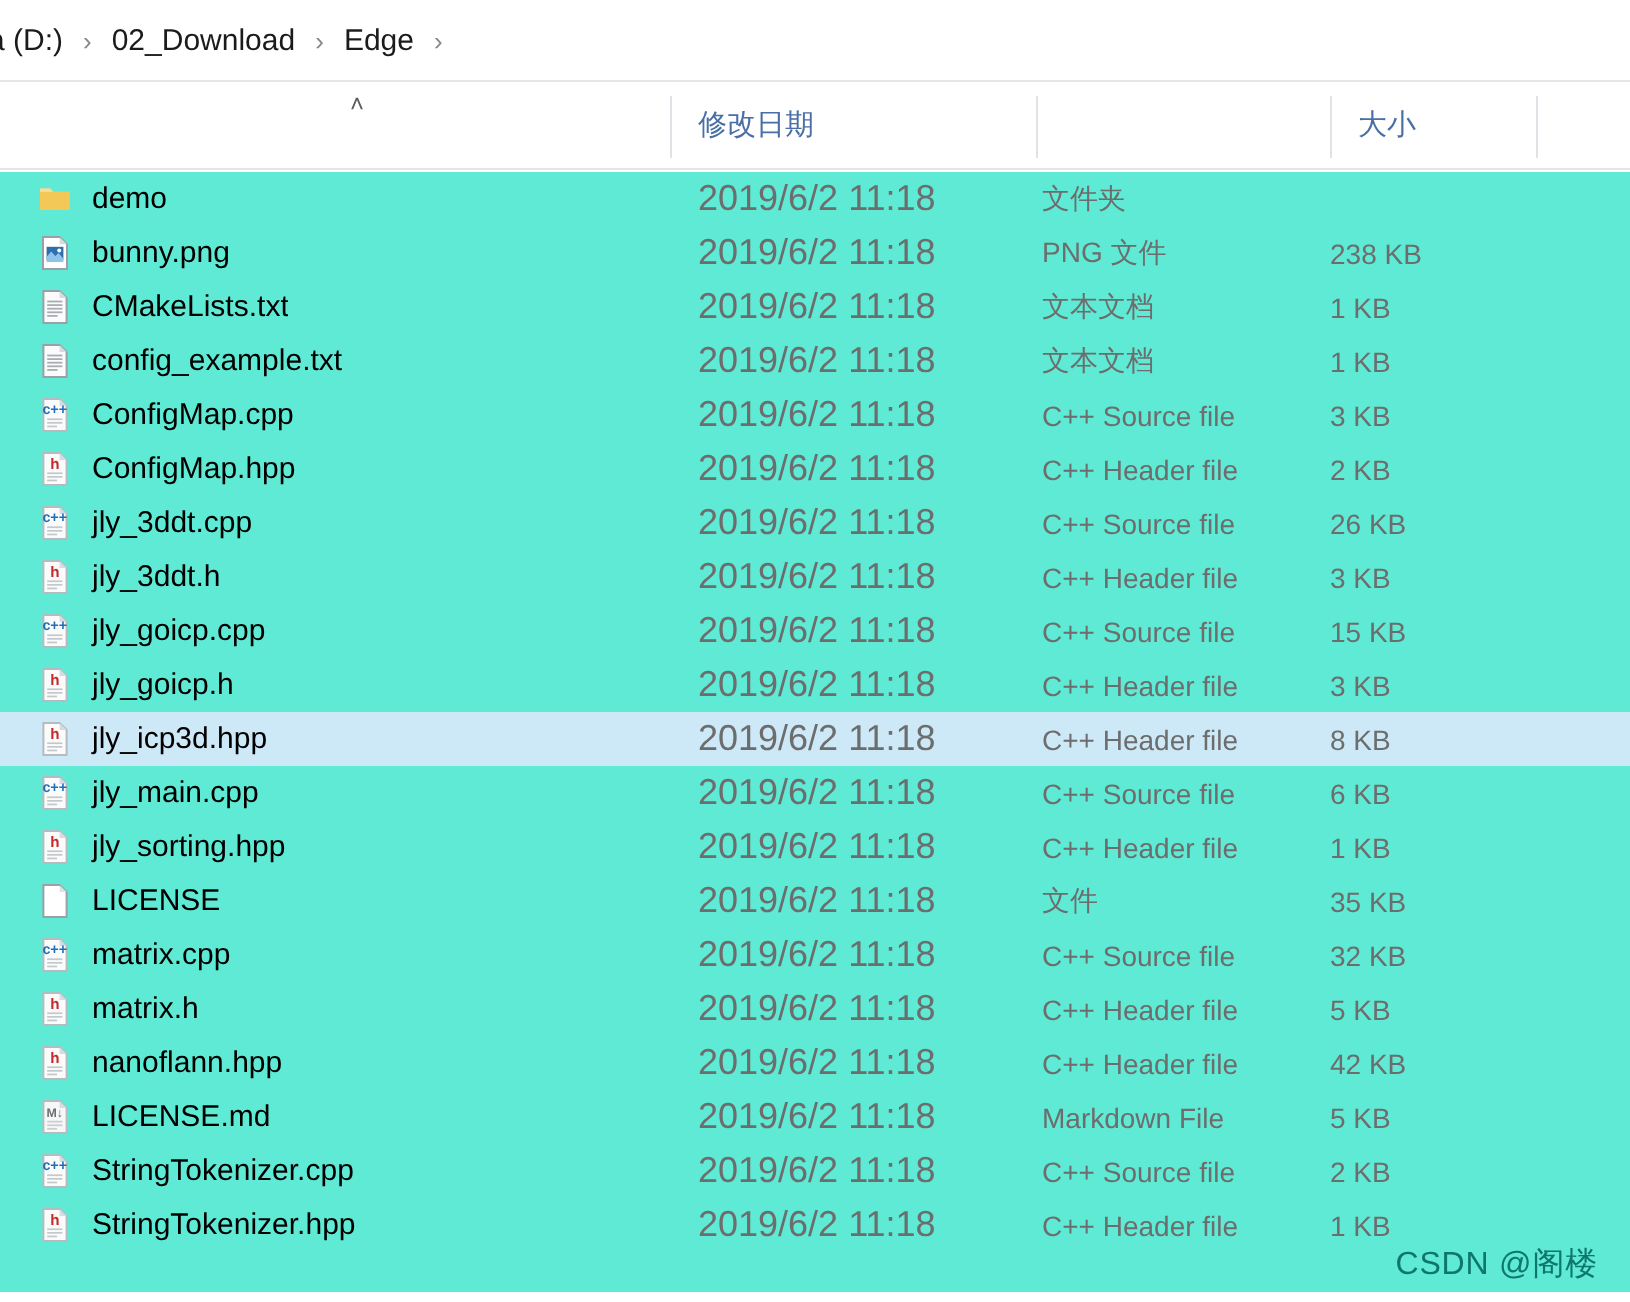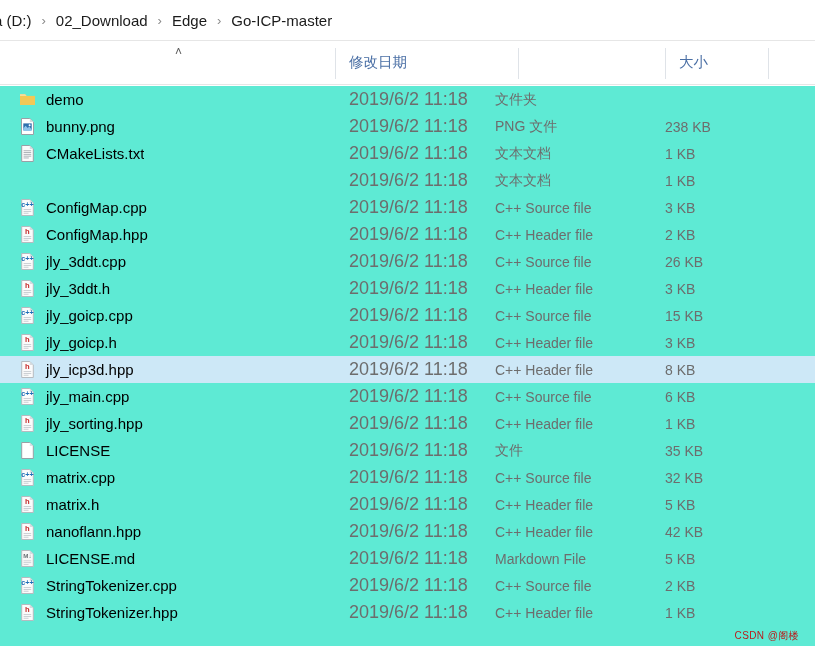--- a/index.html
+++ b/index.html
@@ -117,21 +117,21 @@
   }
   .cell-date {
     position: absolute;
     left: 349px;
     font-size: 18px;
     color: #6d6d6d;
     white-space: nowrap;
   }
   .cell-type {
     position: absolute;
-    left: 495px;
+    left: 521px;
     font-size: 14px;
     color: #6d6d6d;
     white-space: nowrap;
   }
   .cell-size {
     position: absolute;
     left: 665px;
     width: 93px;
     font-size: 14px;
     color: #6d6d6d;
@@ -146,40 +146,39 @@
     justify-content: center;
     flex: 0 0 19px;
   }
   .icon svg { display: block; }
 
   
   .watermark {
     position: absolute;
     right: 16px;
     bottom: 8px;
-    font-size: 10px;
-    color: #b91c1c;
+    font-size: 16px;
+    color: #0f766e;
     letter-spacing: 0.4px;
     user-select: none;
     white-space: nowrap;
   }
 </style>
 </head>
 <body>
 
 <div id="app">
 
   <div class="addressbar" id="breadcrumb">
       <span class="crumb first">a (D:)</span>
       <span class="crumb-sep">›</span>
       <span class="crumb">02_Download</span>
       <span class="crumb-sep">›</span>
       <span class="crumb">Edge</span>
       <span class="crumb-sep">›</span>
-      <span class="crumb">Go-ICP-master</span>
     </div>
 
   <div class="colheader">
     <div class="colheader-inner">
       <div class="sort-caret" style="left:175px;">˄</div>
       <div class="col-div" style="left:335px;"></div>
       <div class="col" style="left:335px; width:183px;">修改日期</div>
       <div class="col-div" style="left:518px;"></div>
       <div class="col-div" style="left:665px;"></div>
       <div class="col" style="left:665px; width:103px;">大小</div>
@@ -235,20 +234,36 @@
               </g>
             </svg>
           </span>
           <span class="fname">CMakeLists.txt</span>
         </div>
         <div class="cell-date">2019/6/2 11:18</div>
         <div class="cell-type">文本文档</div>
         <div class="cell-size">1 KB</div>
       </div>
       <div class="row">
+        <div class="cell-name">
+          <span class="icon">
+            <svg width="19" height="19" viewBox="0 0 19 19">
+              <path d="M3.7 1.5h8.1l3.5 3.5v12.5H3.7z" fill="#fbfbfb" stroke="#9aa0a6" stroke-width="1"></path>
+              <path d="M11.8 1.5l3.5 3.5h-3.5z" fill="#d7dbdf"></path>
+              <g fill="#a8adb3">
+                <rect x="5.6" y="6.3" width="7.6" height="0.9"></rect>
+                <rect x="5.6" y="8.1" width="7.6" height="0.9"></rect>
+                <rect x="5.6" y="9.9" width="7.6" height="0.9"></rect>
+                <rect x="5.6" y="11.7" width="7.6" height="0.9"></rect>
+                <rect x="5.6" y="13.5" width="5.2" height="0.9"></rect>
+              </g>
+            </svg>
+          </span>
+          <span class="fname">config_example.txt</span>
+        </div>
         <div class="cell-date">2019/6/2 11:18</div>
         <div class="cell-type">文本文档</div>
         <div class="cell-size">1 KB</div>
       </div>
       <div class="row">
         <div class="cell-name">
           <span class="icon">
             <svg width="19" height="19" viewBox="0 0 19 19">
               <path d="M3.7 1.5h8.1l3.5 3.5v12.5H3.7z" fill="#fbfbfb" stroke="#b6bbc0" stroke-width="1"></path>
               <path d="M11.8 1.5l3.5 3.5h-3.5z" fill="#d7dbdf"></path>

